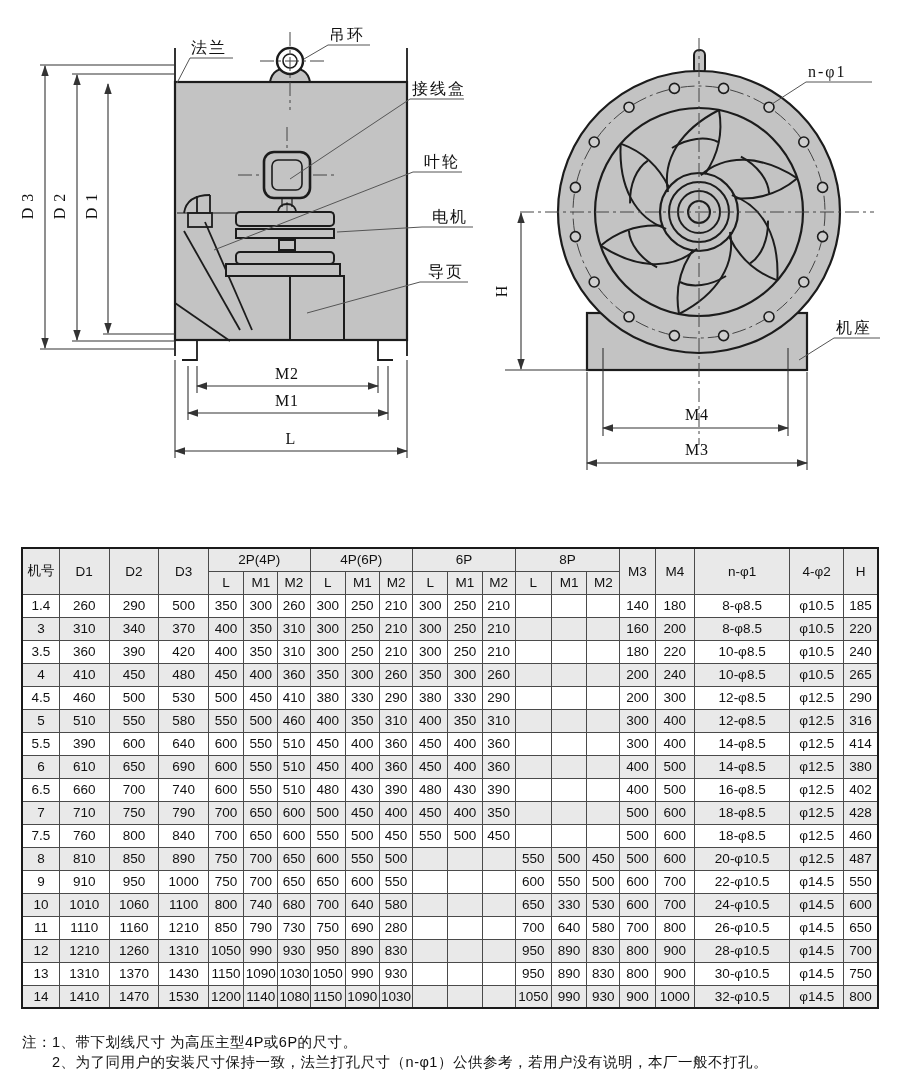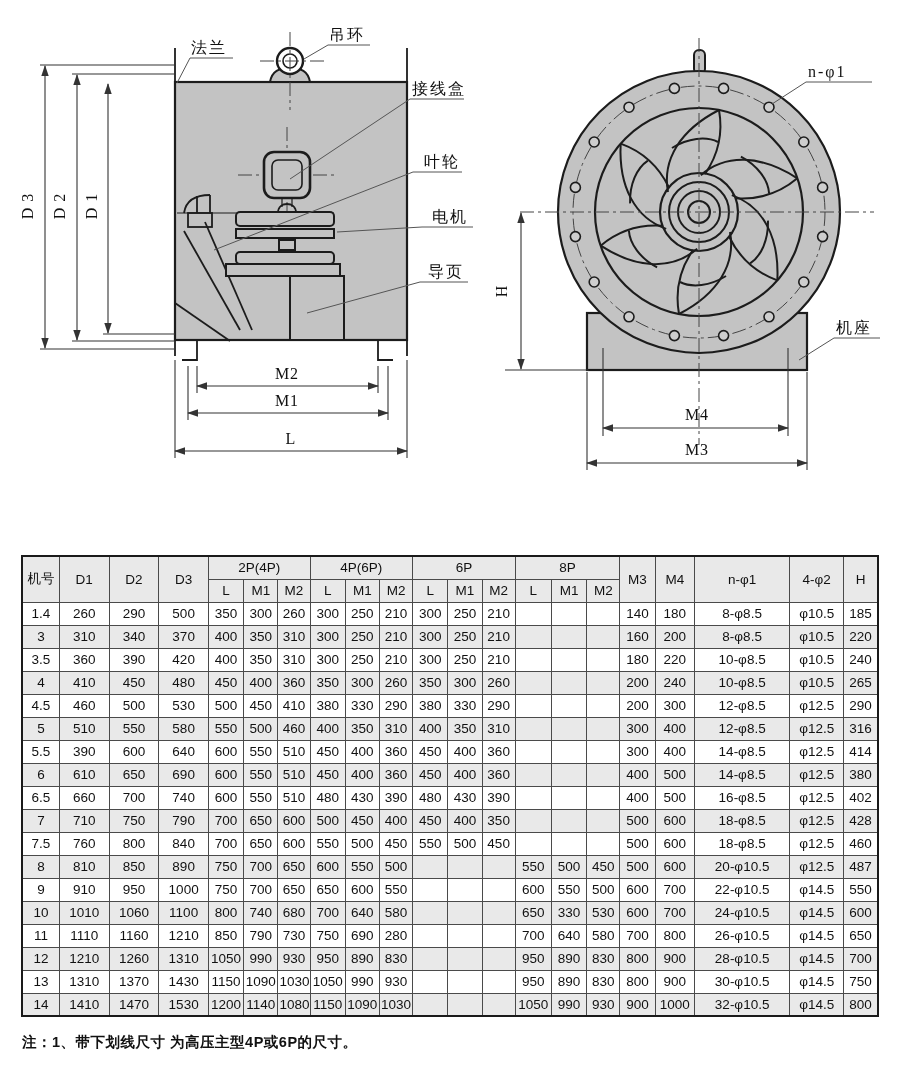--- a/index.html
+++ b/index.html
@@ -13,30 +13,30 @@
   .outl2 { fill:#c3c3c3; stroke:#1c1c1c; stroke-width:2; }
   .ln    { fill:none; stroke:#1c1c1c; stroke-width:1.8; }
   .lnt   { fill:none; stroke:#1c1c1c; stroke-width:1.2; }
   .cl    { fill:none; stroke:#444; stroke-width:1; stroke-dasharray:14 4 3 4; }
   .dim   { fill:none; stroke:#333; stroke-width:1.1; }
   .lead  { fill:none; stroke:#555; stroke-width:1; }
   .dimt  { font-family:"Liberation Serif", serif; font-size:16px; fill:#111; letter-spacing:1px; }
   .lbl   { font-family:"Liberation Serif", serif; font-size:16px; fill:#111; letter-spacing:2px; }
 
   
-  .table-wrap { position:absolute; top:547px; left:21px; width:858px;margin-top:8px; }
+  .table-wrap { position:absolute; top:547px; left:21px; width:858px; }
   table { width:858px; table-layout:fixed; border-collapse:collapse; border:2px solid #1a1a1a;
           font-size:13.5px; color:#111; background:#fff; }
   th, td { border:1px solid #4a4a4a; text-align:center; vertical-align:middle;
            height:23px; padding:0 1px; overflow:hidden; white-space:nowrap; font-weight:normal; }
   thead th { background:#e9e9e9; }
   tbody tr.alt td { background:#e9e9e9; }
 
   
-  .notes { position:absolute; top:1032px; left:22px; font-size:14.5px; font-weight:700;
+  .notes { position:absolute; top:1032px; left:22px; font-size:14.5px; font-weight:400;
            color:#111; line-height:1.4; letter-spacing:0.5px; }
   .notes .n2 { padding-left:30px; }
 </style>
 </head>
 <body>
 
 <div class="page">
 
   <svg class="drawing" width="900" height="540" viewBox="0 0 900 540">
     <defs>
@@ -722,15 +722,16 @@
             <td>32-φ10.5</td>
             <td>φ14.5</td>
             <td>800</td>
           </tr>
         </tbody>
     </table>
   </div>
 
   <div class="notes">
     <div class="n1">注：1、带下划线尺寸 为高压主型4P或6P的尺寸。</div>
+    <div class="n2">2、为了同用户的安装尺寸保持一致，法兰打孔尺寸（n-φ1）公供参考，若用户没有说明，本厂一般不打孔。</div>
   </div>
 
 </div>
 
 </body></html>

